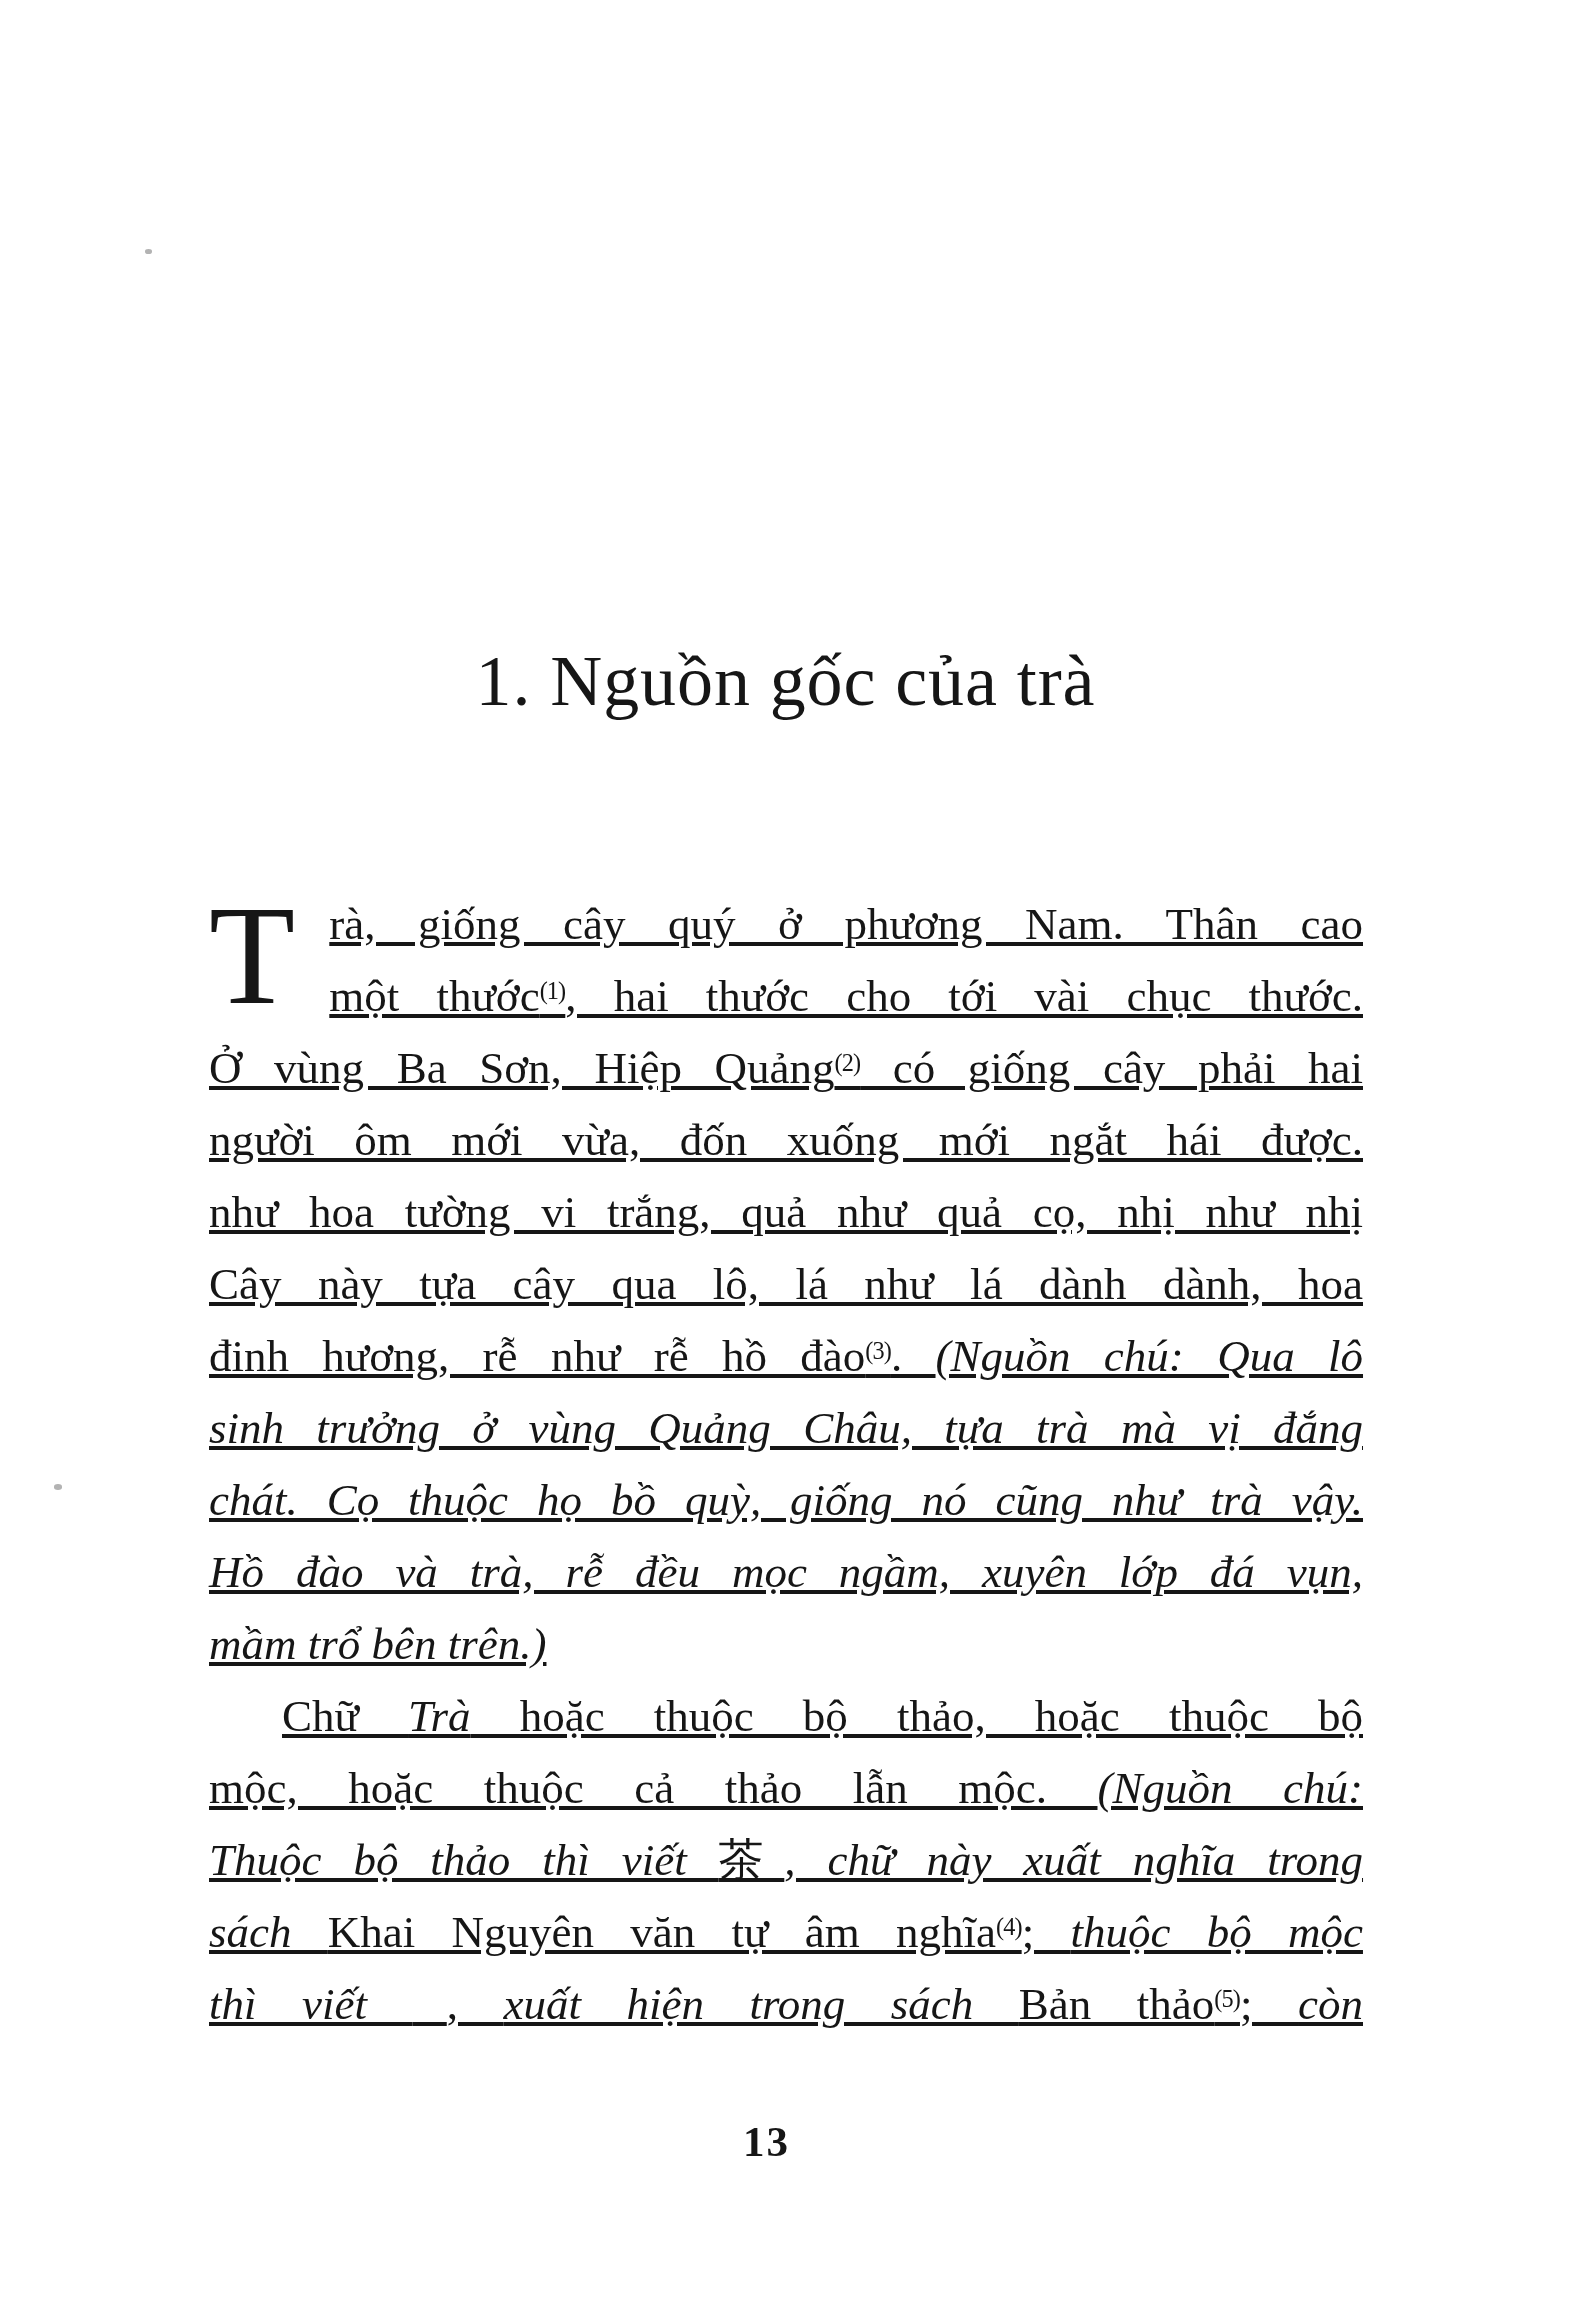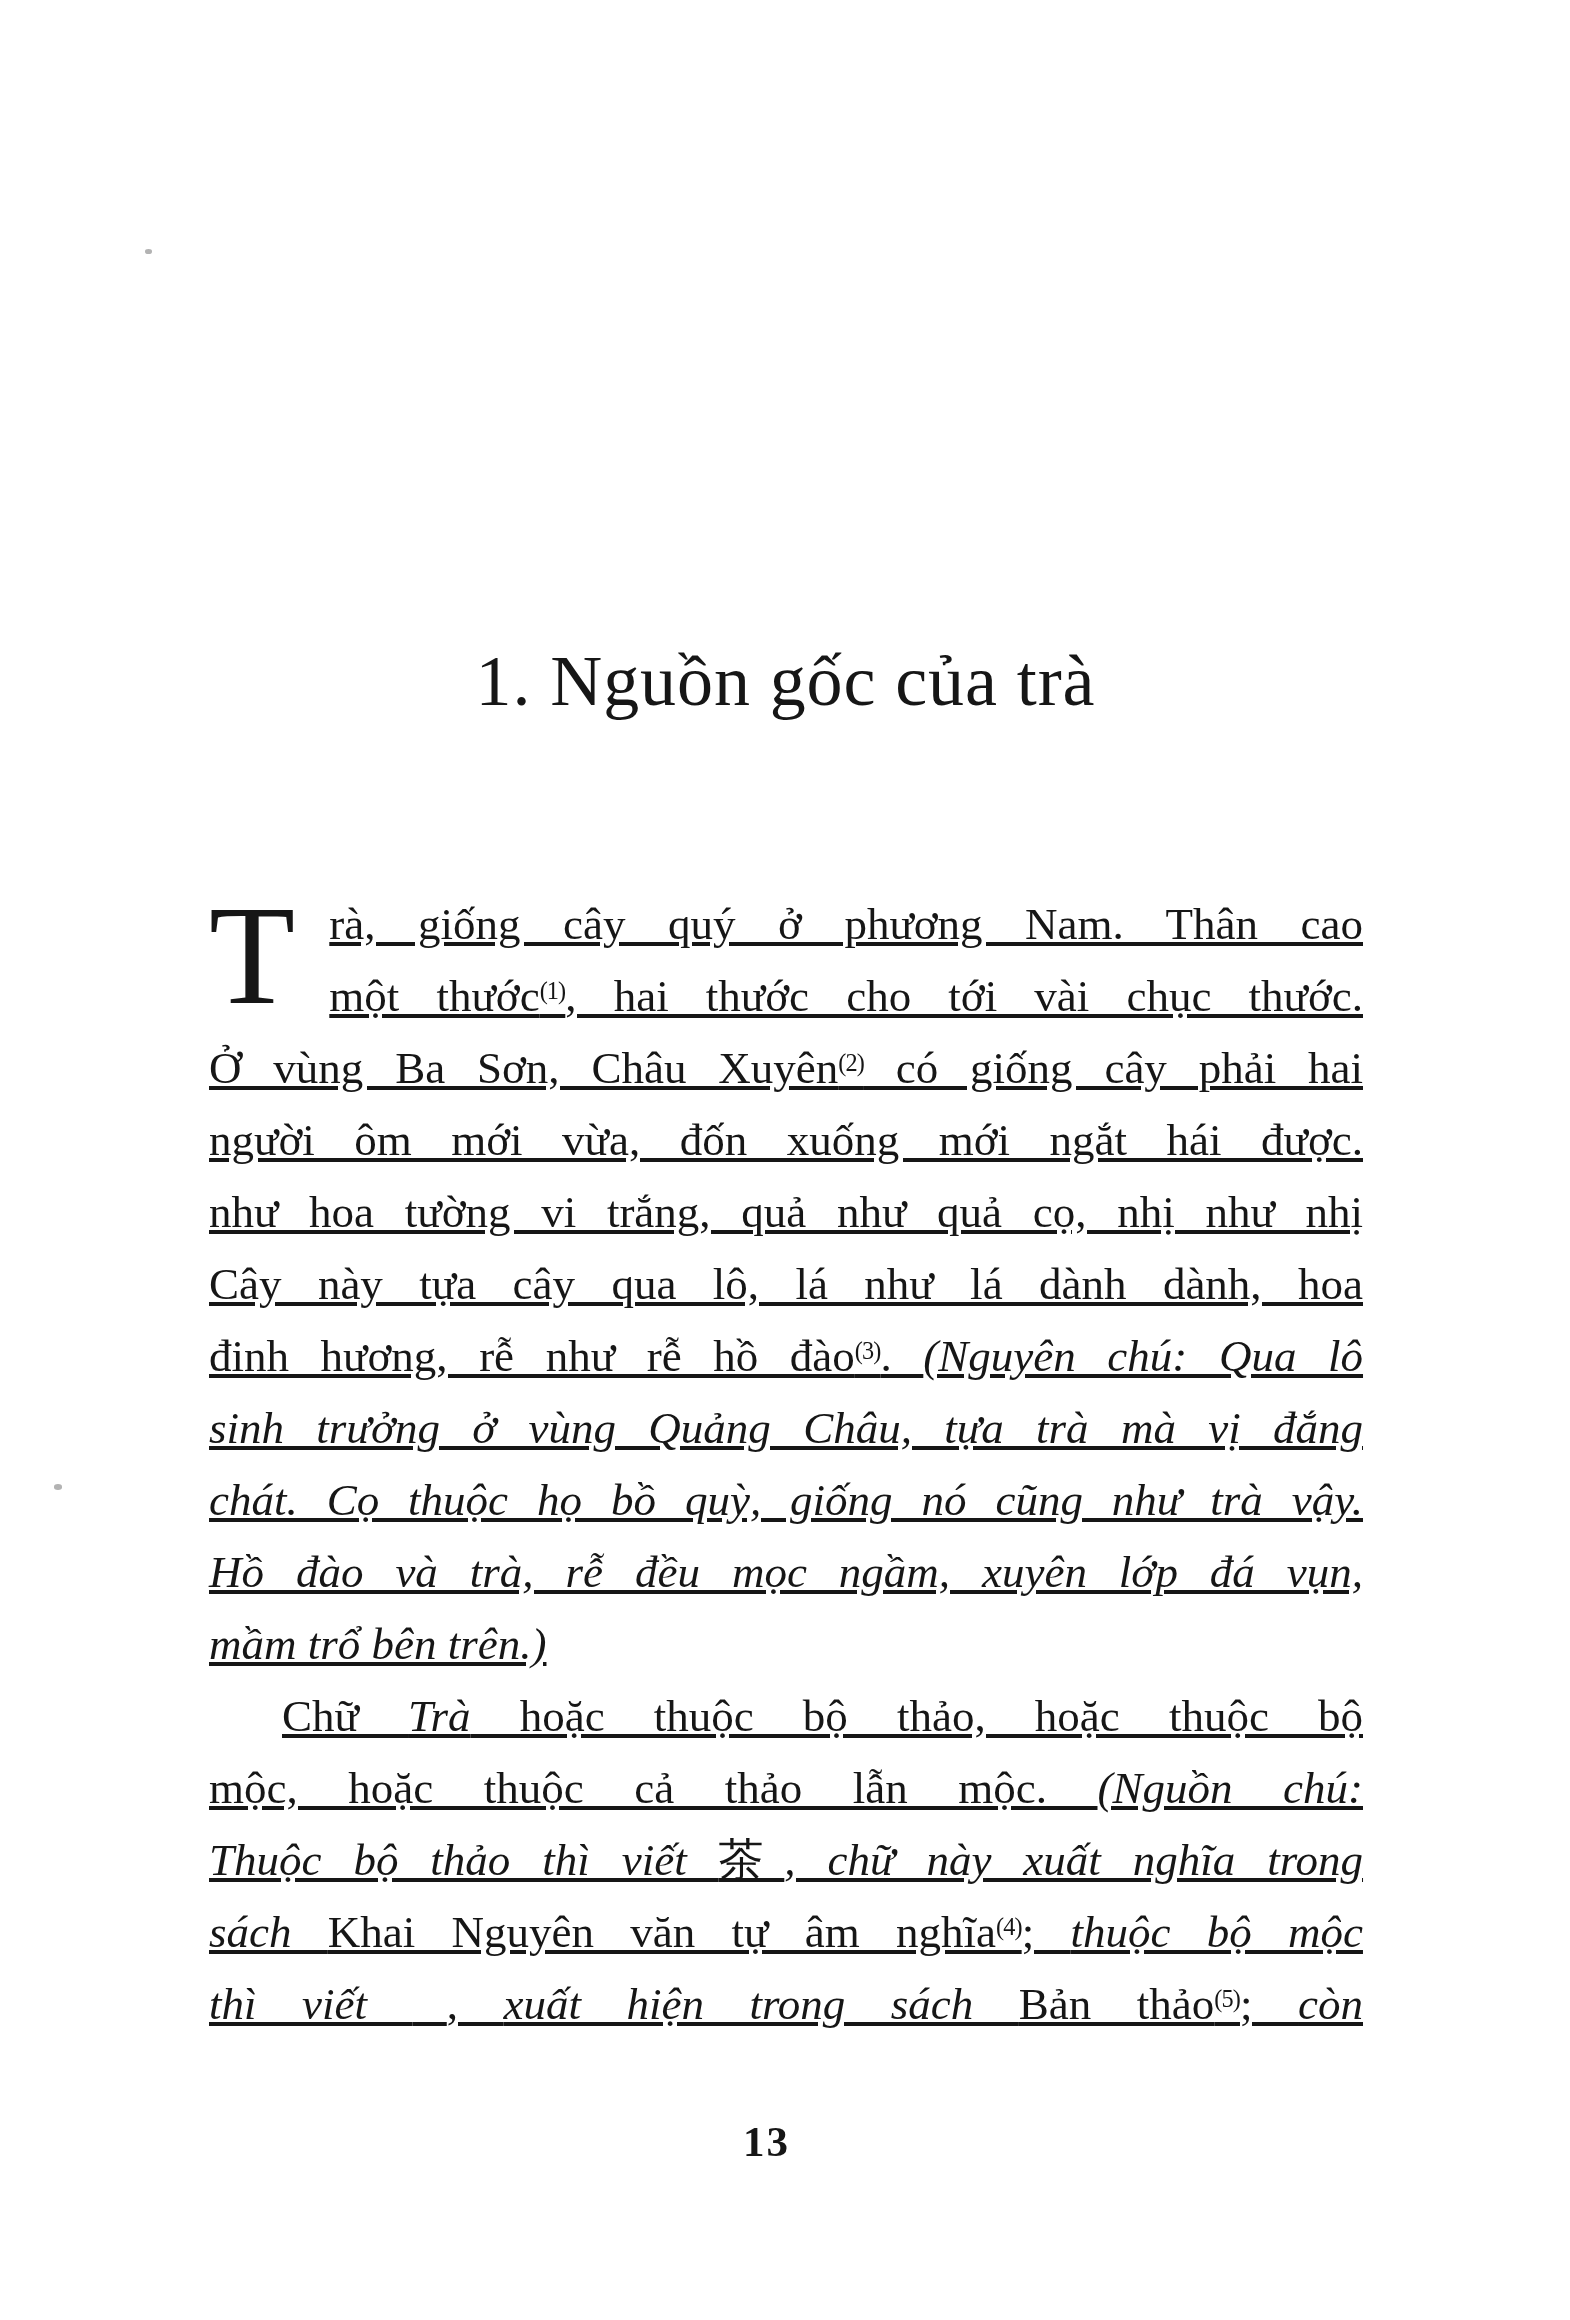--- a/index.html
+++ b/index.html
@@ -88,25 +88,25 @@
   <div class="speck speck-1"></div>
   <div class="speck speck-2"></div>
 
   <div class="chapter-title">1. Nguồn gốc của trà</div>
 
   <div class="body-text">
       <div class="paragraph">
         <span class="dropcap">T</span>
         <div class="line"><span>rà, giống cây quý ở phương Nam. Thân cao</span></div>
         <div class="line"><span>một thước</span><span class="sup">(1)</span><span>, hai thước cho tới vài chục thước.</span></div>
-        <div class="line"><span>Ở vùng Ba Sơn, Châu Xuyên</span><span class="sup">(2)</span><span> có giống cây phải hai</span></div>
+        <div class="line"><span>Ở vùng Ba Sơn, Hiệp Quảng</span><span class="sup">(2)</span><span> có giống cây phải hai</span></div>
         <div class="line"><span>người ôm mới vừa, đốn xuống mới ngắt hái được.</span></div>
         <div class="line"><span>như hoa tường vi trắng, quả như quả cọ, nhị như nhị</span></div>
         <div class="line"><span>Cây này tựa cây qua lô, lá như lá dành dành, hoa</span></div>
-        <div class="line"><span>đinh hương, rễ như rễ hồ đào</span><span class="sup">(3)</span><span>. </span><span class="it">(Nguyên chú: Qua lô</span></div>
+        <div class="line"><span>đinh hương, rễ như rễ hồ đào</span><span class="sup">(3)</span><span>. </span><span class="it">(Nguồn chú: Qua lô</span></div>
         <div class="line"><span class="it">sinh trưởng ở vùng Quảng Châu, tựa trà mà vị đắng</span></div>
         <div class="line"><span class="it">chát. Cọ thuộc họ bồ quỳ, giống nó cũng như trà vậy.</span></div>
         <div class="line"><span class="it">Hồ đào và trà, rễ đều mọc ngầm, xuyên lớp đá vụn,</span></div>
         <div class="line line-last"><span class="it">mầm trổ bên trên.)</span></div>
       </div>
       <div class="paragraph">
         <div class="line indent"><span>Chữ </span><span class="it">Trà</span><span> hoặc thuộc bộ thảo, hoặc thuộc bộ</span></div>
         <div class="line"><span>mộc, hoặc thuộc cả thảo lẫn mộc. </span><span class="it">(Nguồn chú:</span></div>
         <div class="line"><span class="it">Thuộc bộ thảo thì viết </span><span>茶</span><span class="it">, chữ này xuất nghĩa trong</span></div>
         <div class="line"><span class="it">sách </span><span>Khai Nguyên văn tự âm nghĩa</span><span class="sup">(4)</span><span>; </span><span class="it">thuộc bộ mộc</span></div>

